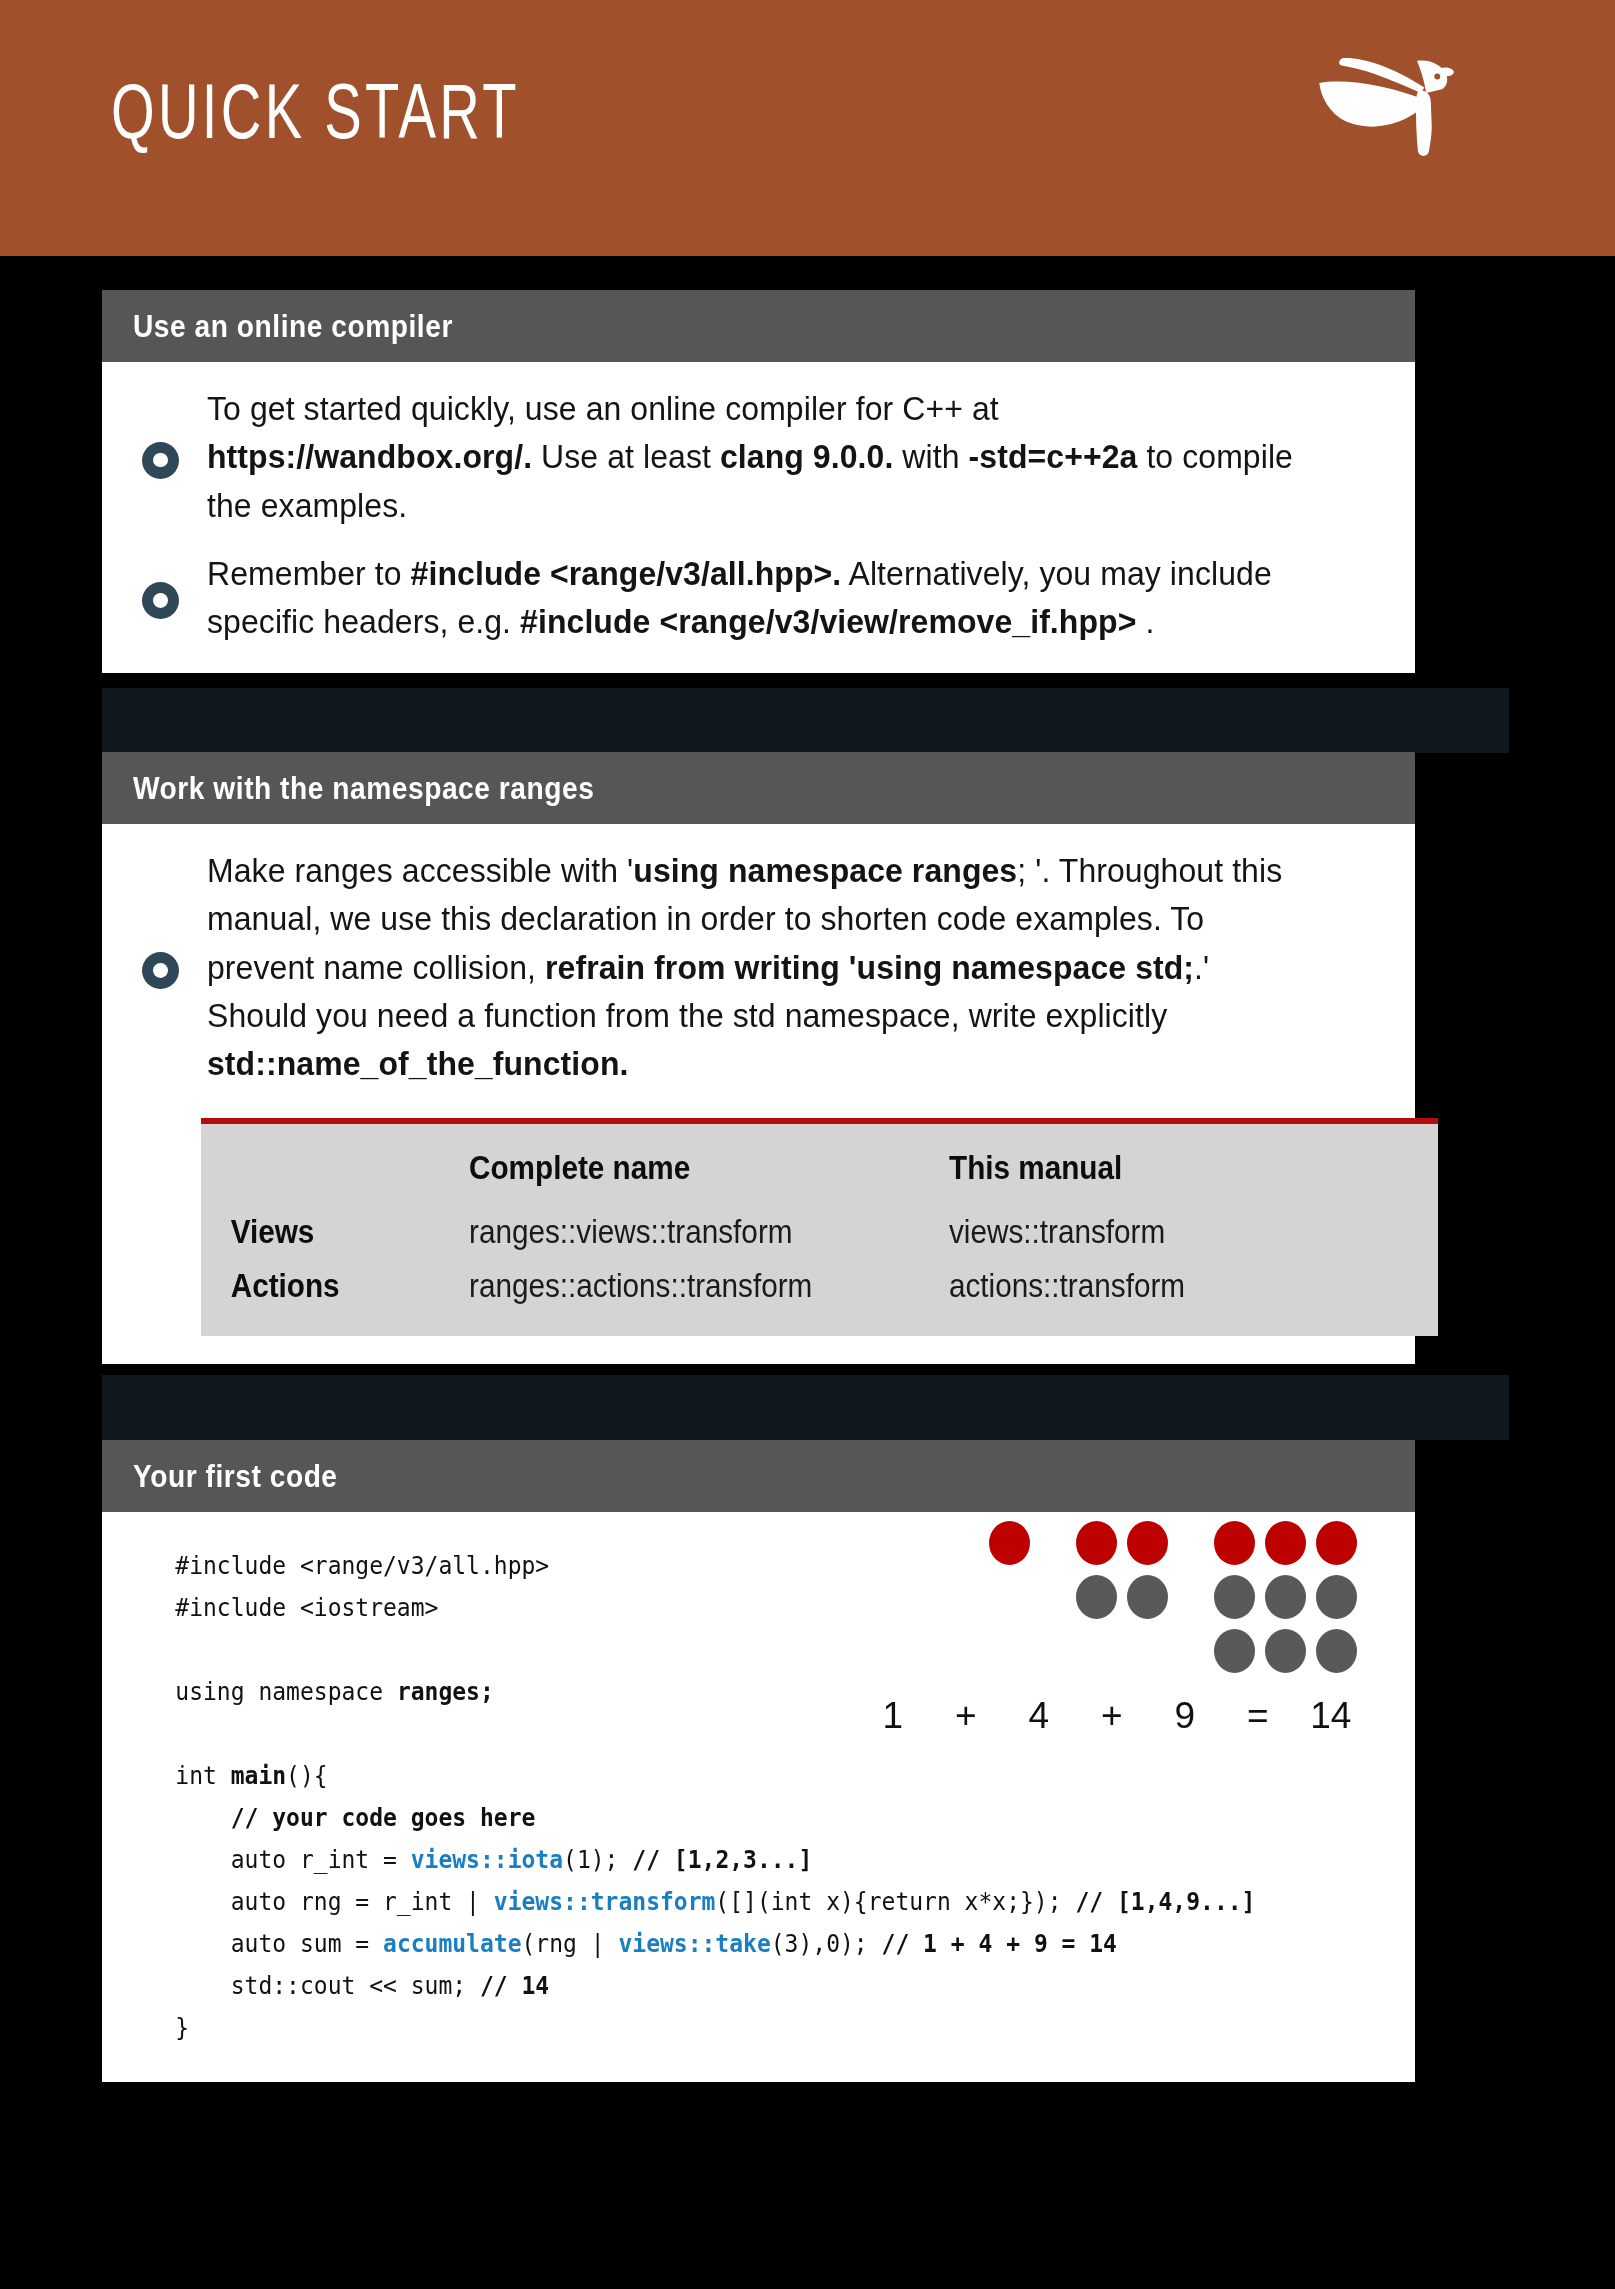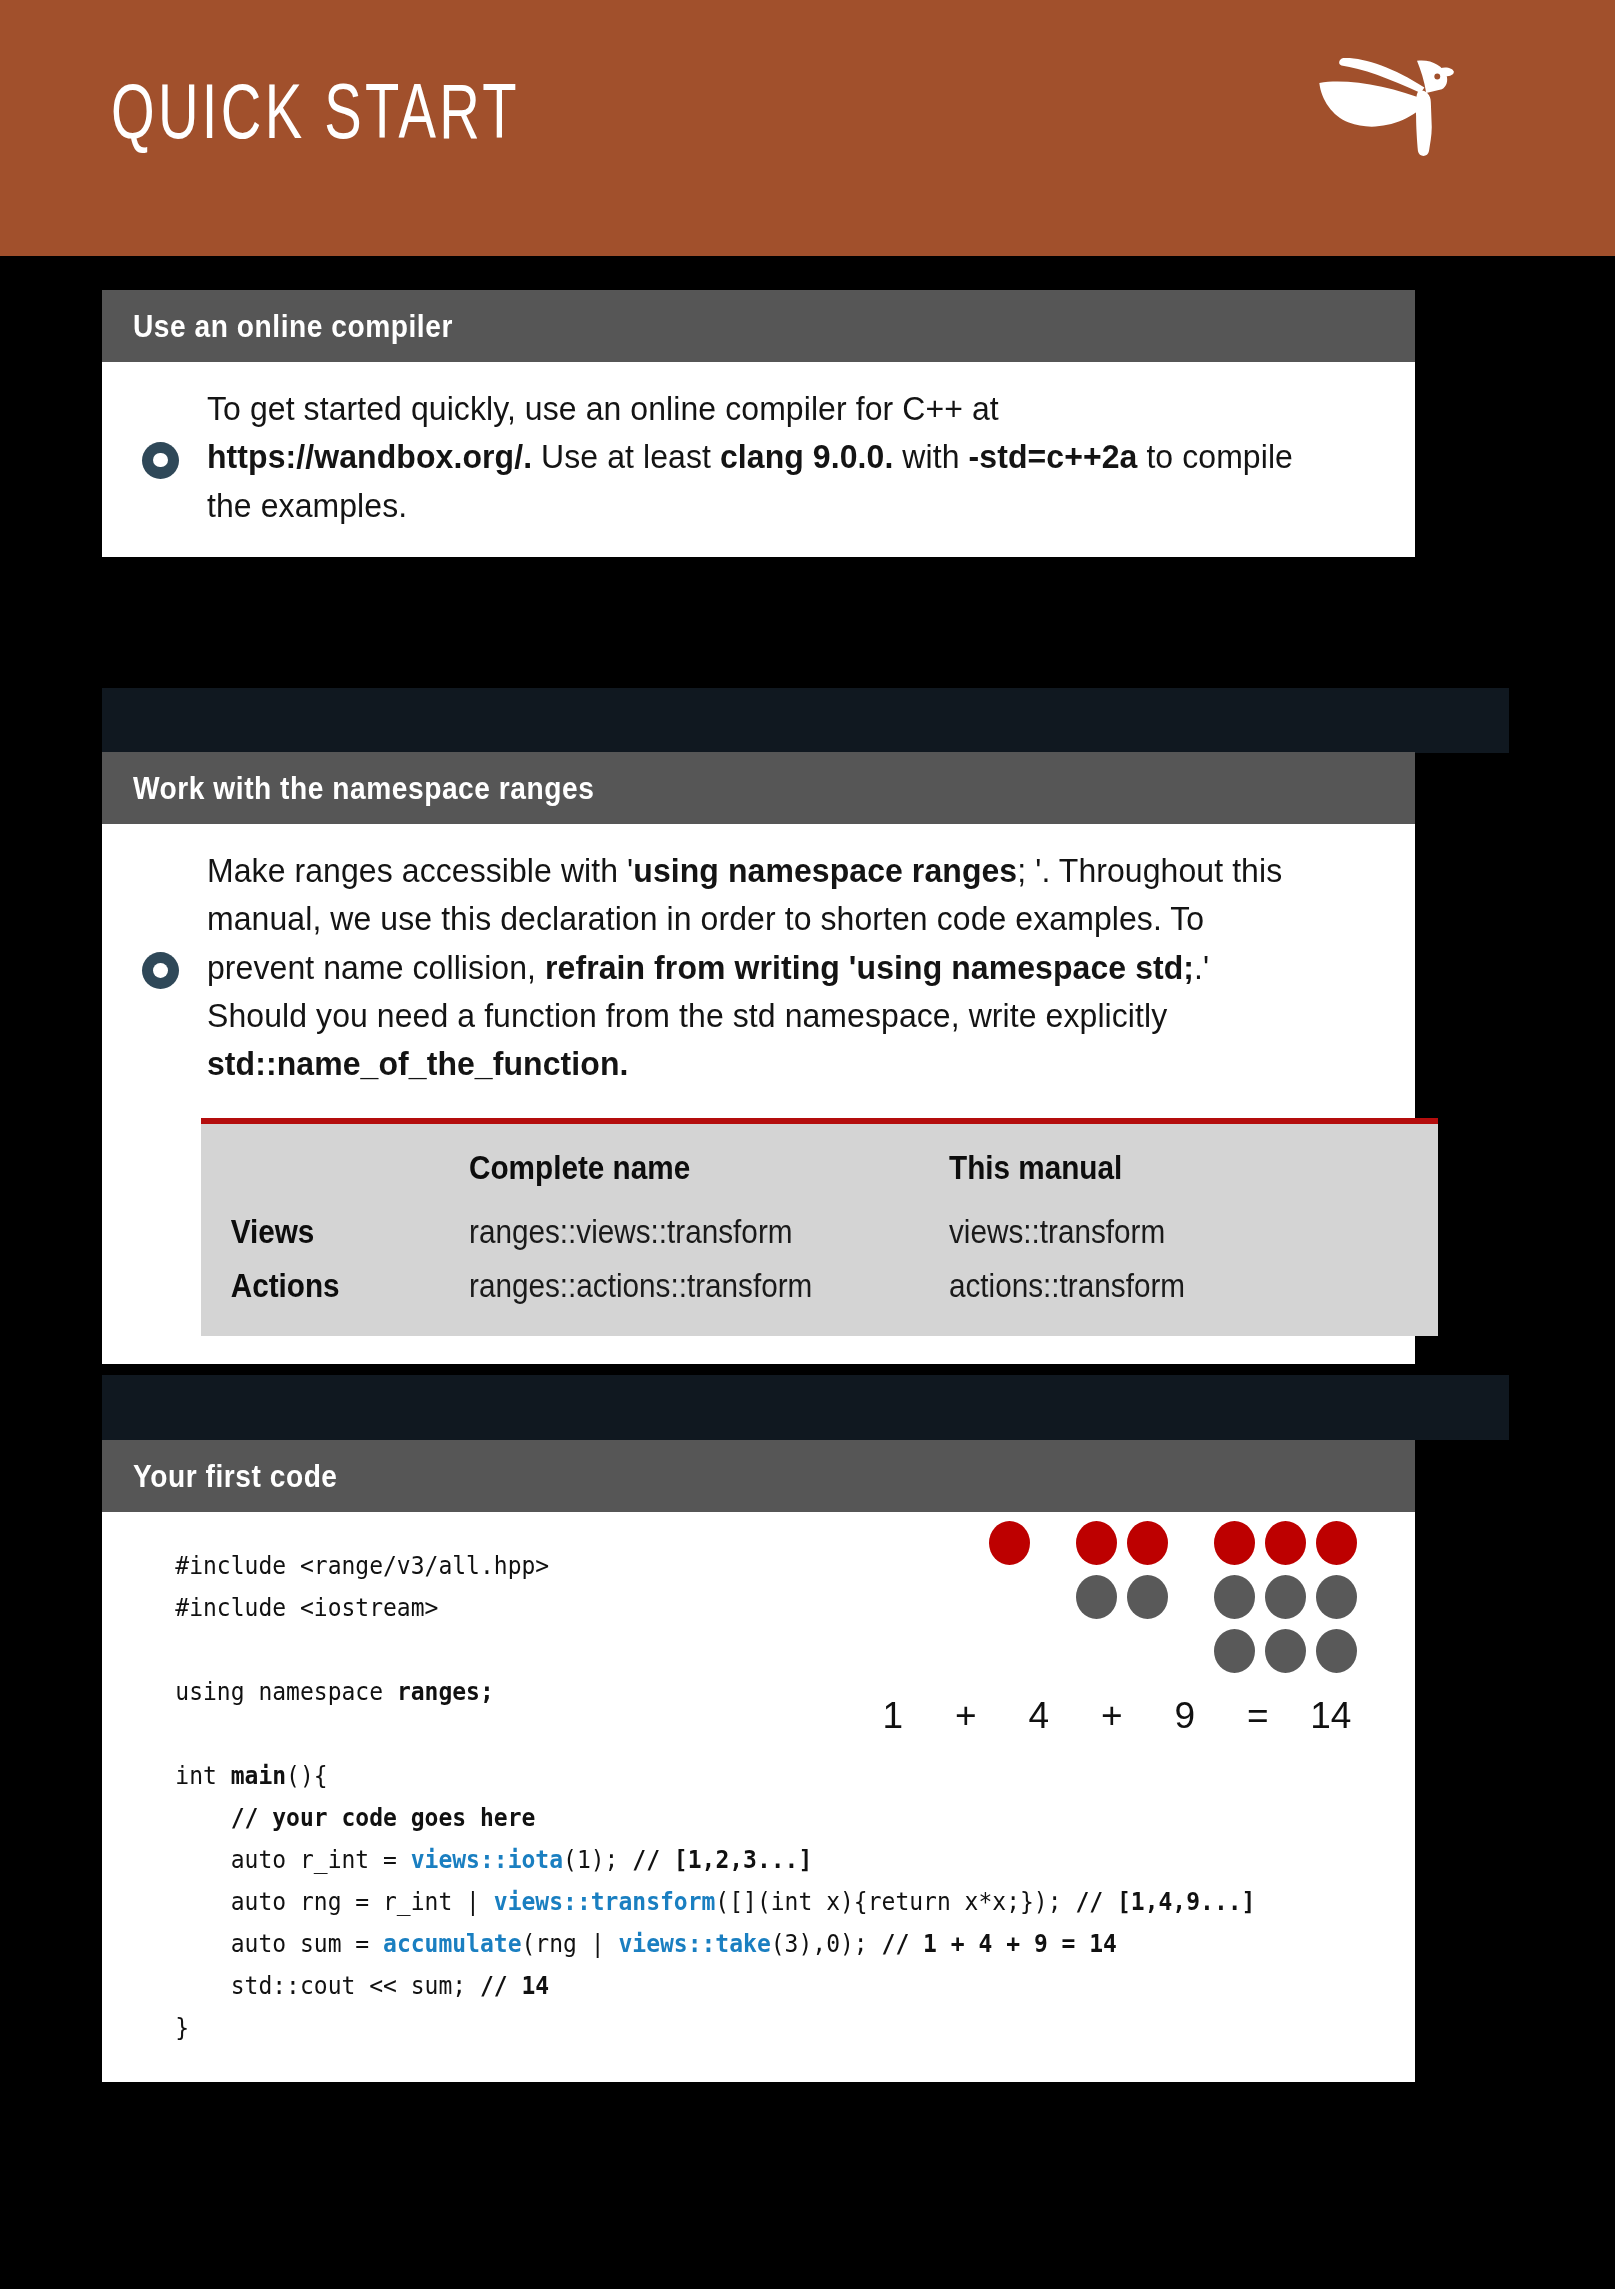--- a/index.html
+++ b/index.html
@@ -280,20 +280,24 @@
   </div>
 
   <div class="card" id="card1" style="top:290px;">
     <div class="card-header">
       <div class="card-header-text">Use an online compiler</div>
     </div>
     <div class="card-body">
       <div class="bullet-row">
         <div class="bullet-dot"></div>
         <div class="bullet-text"><span>To get started quickly, use an online compiler for C++ at </span><b>https://wandbox.org/.</b><span> Use at least </span><b>clang 9.0.0.</b><span> with </span><b>-std=c++2a</b><span> to compile the examples.</span></div>
+      </div>
+      <div class="bullet-row">
+        <div class="bullet-dot"></div>
+        <div class="bullet-text"><span>Remember to </span><b>#include &lt;range/v3/all.hpp&gt;.</b><span>  Alternatively, you may include specific headers, e.g. </span><b>#include &lt;range/v3/view/remove_if.hpp&gt;</b><span> .</span></div>
       </div>
     </div>
   </div>
 
   <div class="strip" style="top:688px;height:65px;"></div>
 
   <div class="card" id="card2" style="top:752px;">
     <div class="card-header">
       <div class="card-header-text">Work with the namespace ranges</div>
     </div>

